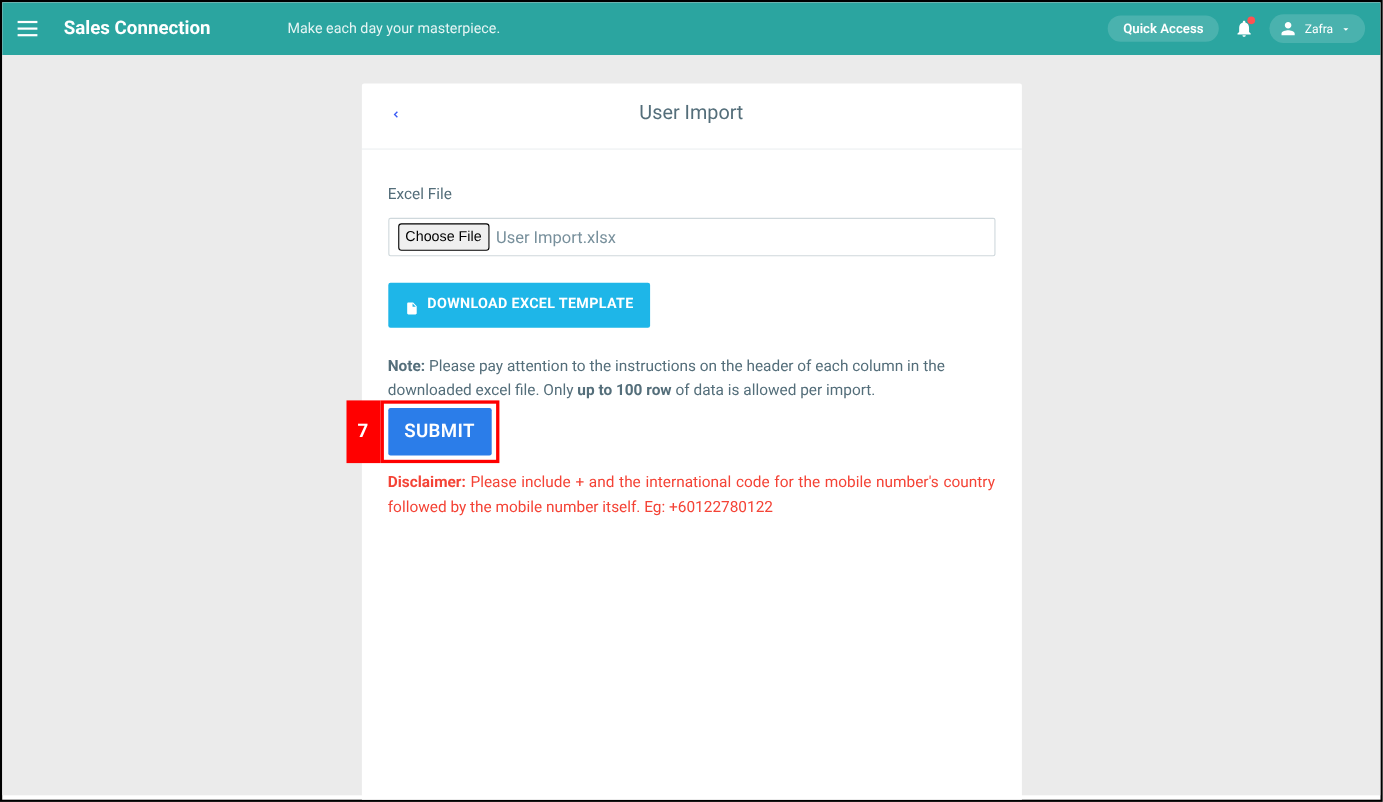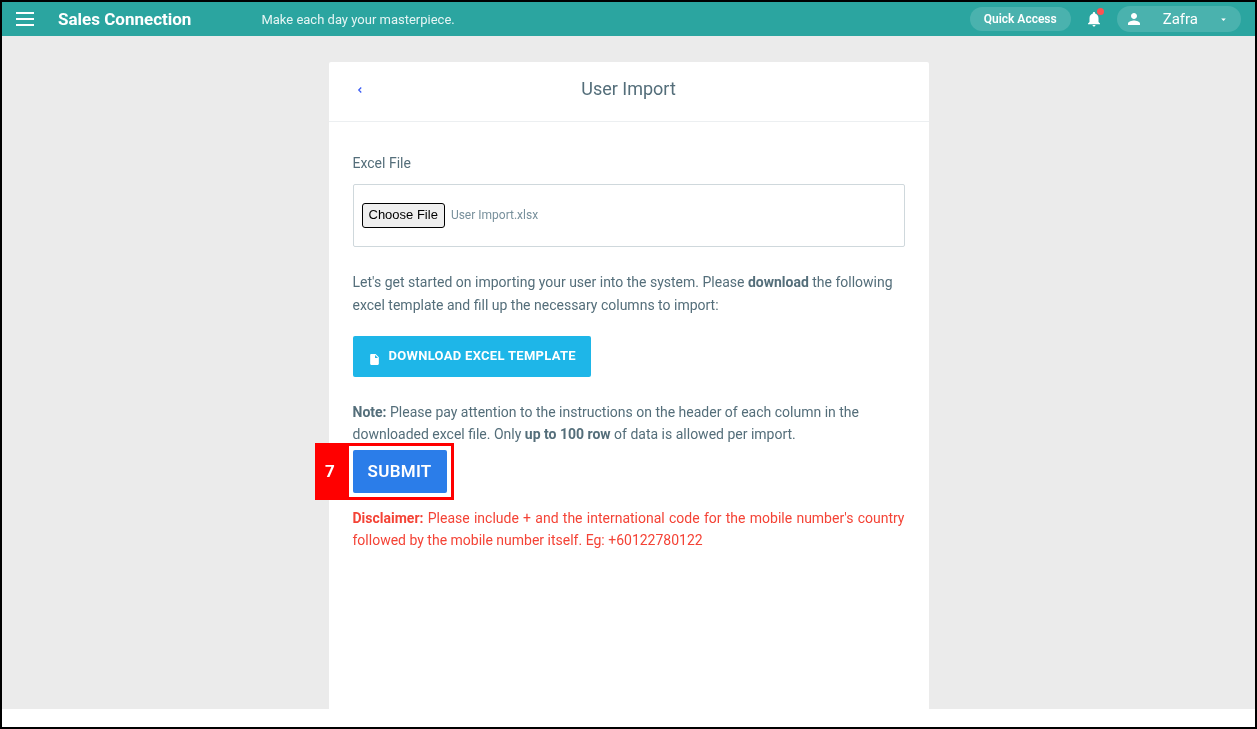--- a/index.html
+++ b/index.html
@@ -6,21 +6,21 @@
     body {
       font-family: -apple-system, BlinkMacSystemFont, "Segoe UI", Roboto, Helvetica, Arial, sans-serif;
       background: #fff;
       width: 1257px;
       height: 729px;
       overflow: hidden;
       border: 2px solid #000;
     }
     .header {
       background: #2ba5a0;
-      height: 34px;
+      height: 48px;
       display: flex;
       align-items: center;
       padding: 0 14px;
       color: #fff;
     }
     .menu-btn {
       width: 24px; height: 24px;
       display: flex; flex-direction: column; justify-content: center;
       gap: 4px;
       cursor: pointer;
@@ -63,22 +63,22 @@
       width: 7px; height: 7px;
       background: #ff5252;
       border-radius: 50%;
     }
     .user-chip {
       background: rgba(255,255,255,0.15);
       border-radius: 16px;
       padding: 4px 12px 4px 8px;
       display: flex;
       align-items: center;
-      gap: 20px;
-      font-size: 15px;
+      gap: 6px;
+      font-size: 11px;
       cursor: pointer;
       color: #fff;
     }
     .content-area {
       background: #ebebeb;
       height: calc(100% - 52px);
       display: flex;
       justify-content: center;
       padding-top: 26px;
     }
@@ -114,39 +114,39 @@
     }
     .label-excel {
       font-weight: 400;
       color: #546e7a;
       margin-bottom: 10px;
       font-size: 14px;
     }
     .file-row {
       border: 1px solid #cfd8dc;
       border-radius: 2px;
-      padding: 18px 8px;
+      padding: 4px 8px;
       display: flex;
       align-items: center;
       gap: 6px;
       margin-bottom: 24px;
     }
     .choose-file {
       font-family: Arial, sans-serif;
       font-size: 13px;
       border: 1.5px solid #000;
       border-radius: 3px;
       padding: 1px 6px;
       background: #efefef;
       color: #000;
       cursor: pointer;
     }
     .file-name {
       color: #78909c;
-      font-size: 12px;
+      font-size: 15px;
     }
     .instructions {
       margin-bottom: 20px;
     }
     .dl-btn {
       background: #1eb6e8;
       color: #fff;
       padding: 10px 15px;
       display: inline-flex;
       align-items: flex-end;
@@ -247,23 +247,20 @@
           </svg>
       </div>
       <div class="card-title">User Import</div>
     </div>
     <div class="card-body">
       <div class="label-excel">Excel File</div>
       <div class="file-row">
         <span class="choose-file">Choose File</span>
         <span class="file-name">User Import.xlsx</span>
       </div>
-      <div class="instructions">
-        <span>Let's get started on importing your user into the system. Please </span><b>download</b><span> the following excel template and fill up the necessary columns to import:</span>
-      </div>
       <div class="dl-btn">
         <svg width="13" height="15" viewBox="0 0 24 24" fill="#fff">
             <path d="M14 2H6c-1.1 0-2 .9-2 2v16c0 1.1.9 2 2 2h12c1.1 0 2-.9 2-2V8l-6-6zm-1 7V3.5L18.5 9H13z"></path>
           </svg>
         <span>DOWNLOAD EXCEL TEMPLATE</span>
       </div>
       <div class="note-text">
         <b>Note:</b><span> Please pay attention to the instructions on the header of each column in the downloaded excel file. Only </span><b>up to 100 row</b><span> of data is allowed per import.</span>
       </div>
       <div class="submit-wrap">

